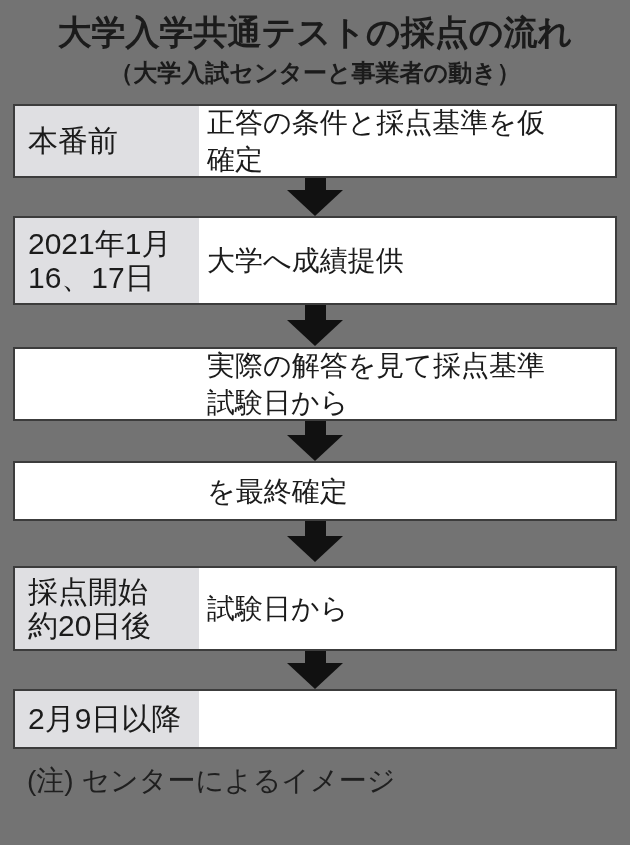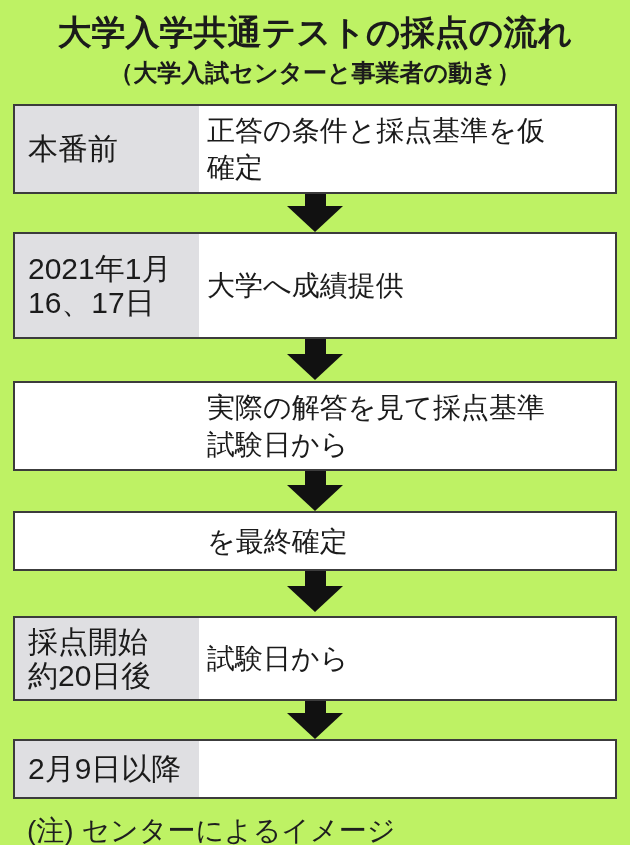--- a/index.html
+++ b/index.html
@@ -7,21 +7,21 @@
     padding: 0;
     background: #fcfcfc;
     font-family: "Liberation Sans", "DejaVu Sans", sans-serif;
     color: #1b1b1b;
   }
   .page {
     position: relative;
     width: 630px;
     height: 845px;
     overflow: hidden;
-    background: #bef264;
+    background: #737373;
   }
   .title {
     margin: 10px 0 0 0;
     text-align: center;
     font-size: 34px;
     line-height: 44px;
     font-weight: 700;
     letter-spacing: 0px;
   }
   .subtitle {
@@ -59,22 +59,22 @@
   .step .text-cell {
     flex: 1 1 auto;
     display: flex;
     align-items: center;
     padding-left: 8px;
     box-sizing: border-box;
     font-size: 28px;
     line-height: 37px;
     white-space: pre-line;
   }
-  .h90 { height: 90px; }
-  .h89 { height: 107px; }
+  .h90 { height: 74px; }
+  .h89 { height: 89px; }
   .h60 { height: 60px; }
   .h85 { height: 85px; }
   .gap {
     display: flex;
     flex-direction: column;
     align-items: center;
     justify-content: flex-start;
     overflow: hidden;
   }
   .g38 { height: 38px; }

